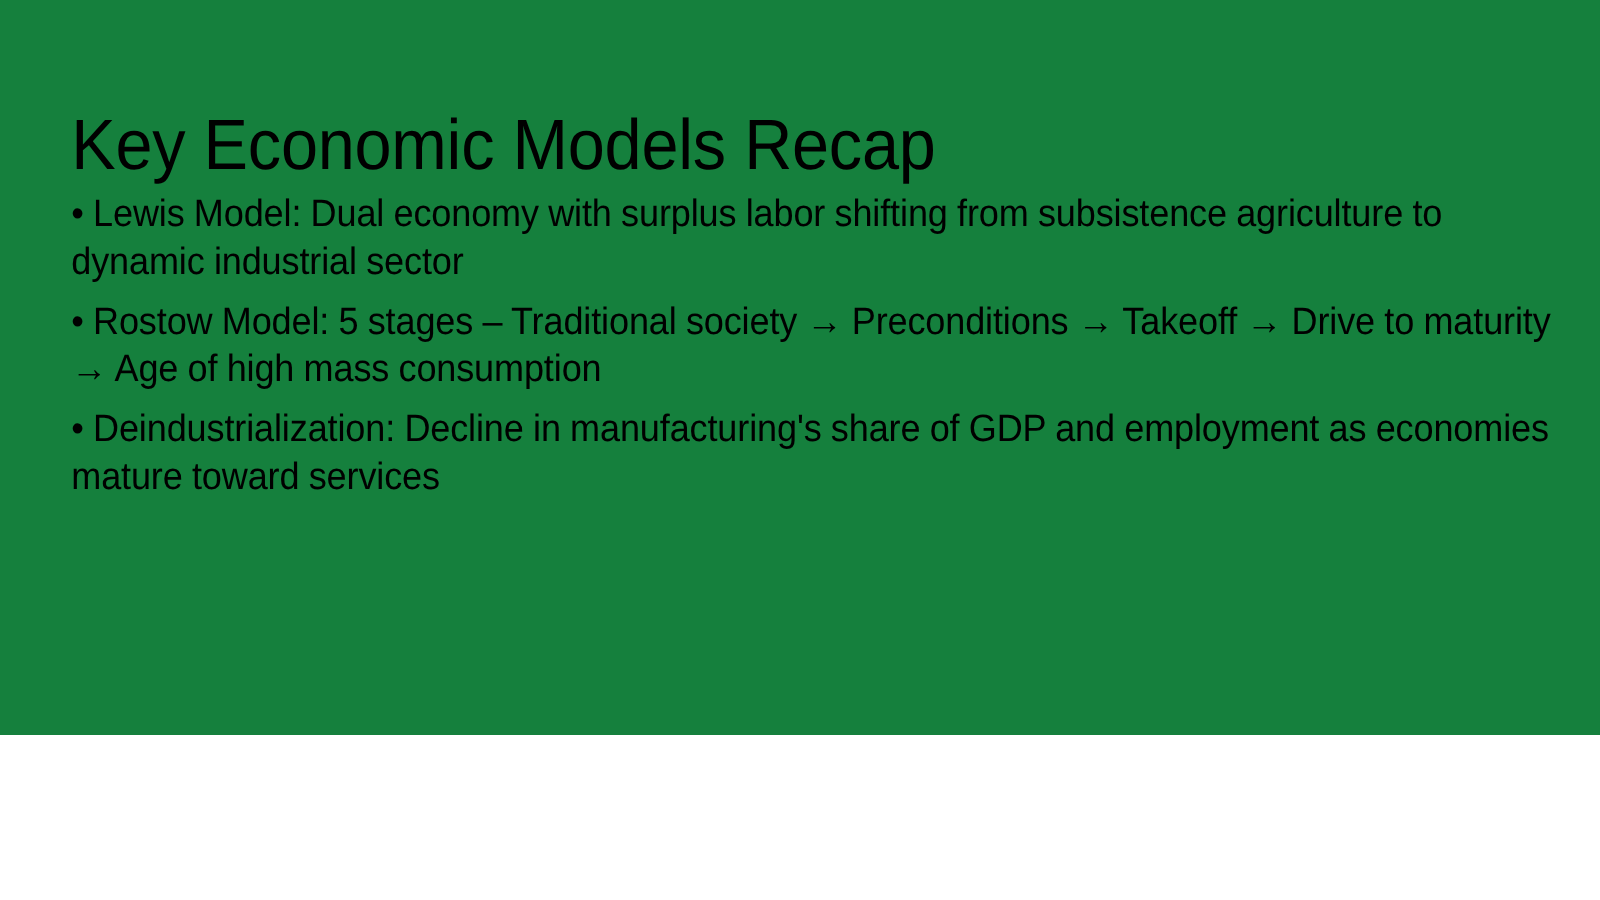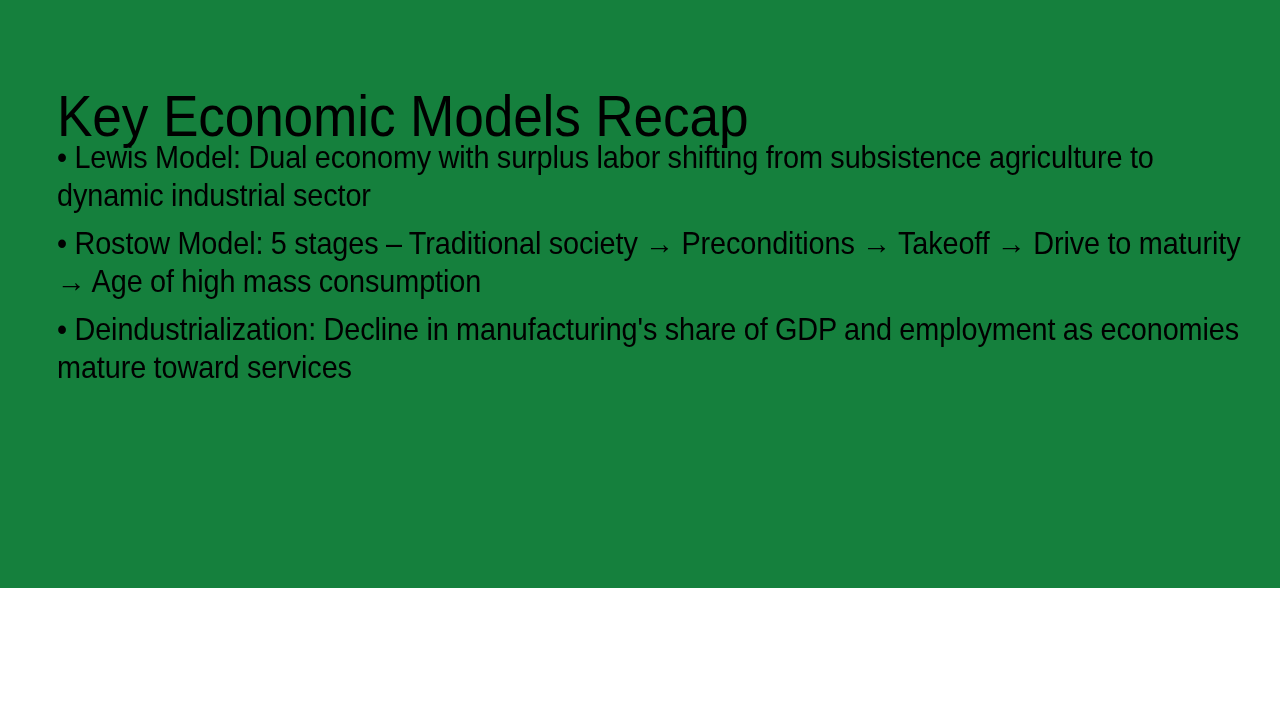--- a/index.html
+++ b/index.html
@@ -40,21 +40,21 @@
     white-space: nowrap;
     
     transform: scaleX(0.935);
     transform-origin: left top;
   }
 
   
   #body-block {
     position: absolute;
     left: 57px;
-    top: 138px;
+    top: 152px;
     width: 1205px;
   }
 
   .bullet-para {
     font-size: 30.5px;
     font-weight: 400;
     line-height: 38px;
     color: #000000;
     margin: 0 0 10px 0;
     letter-spacing: -0.1px;

